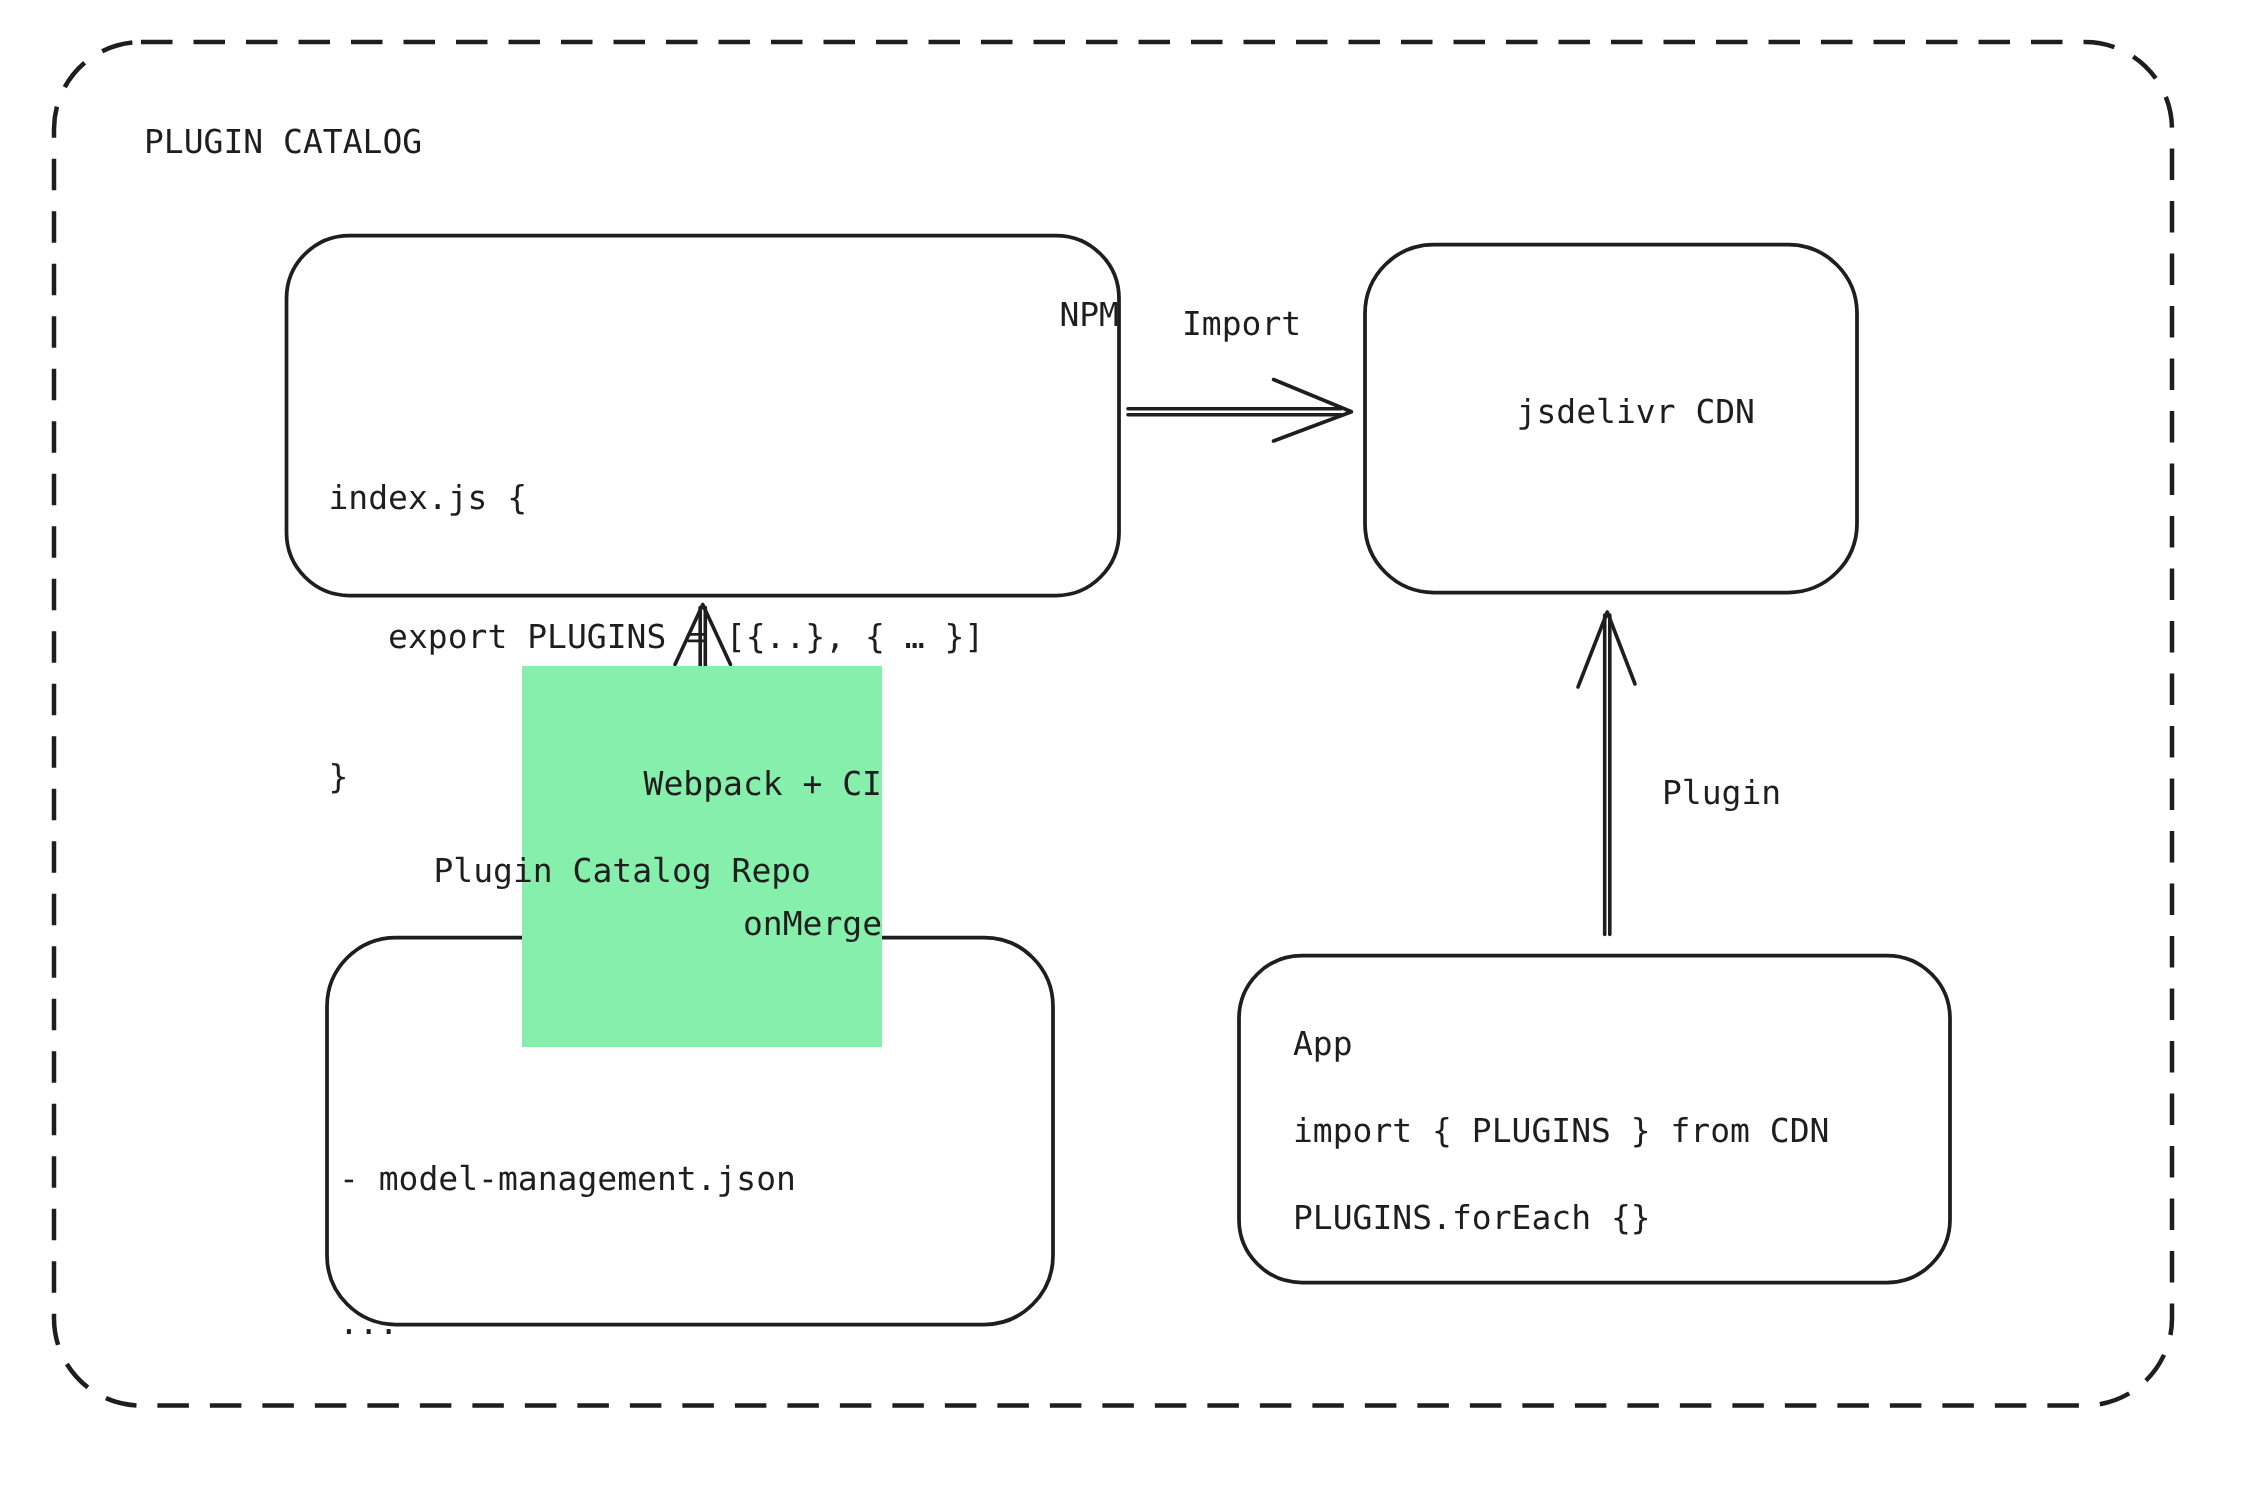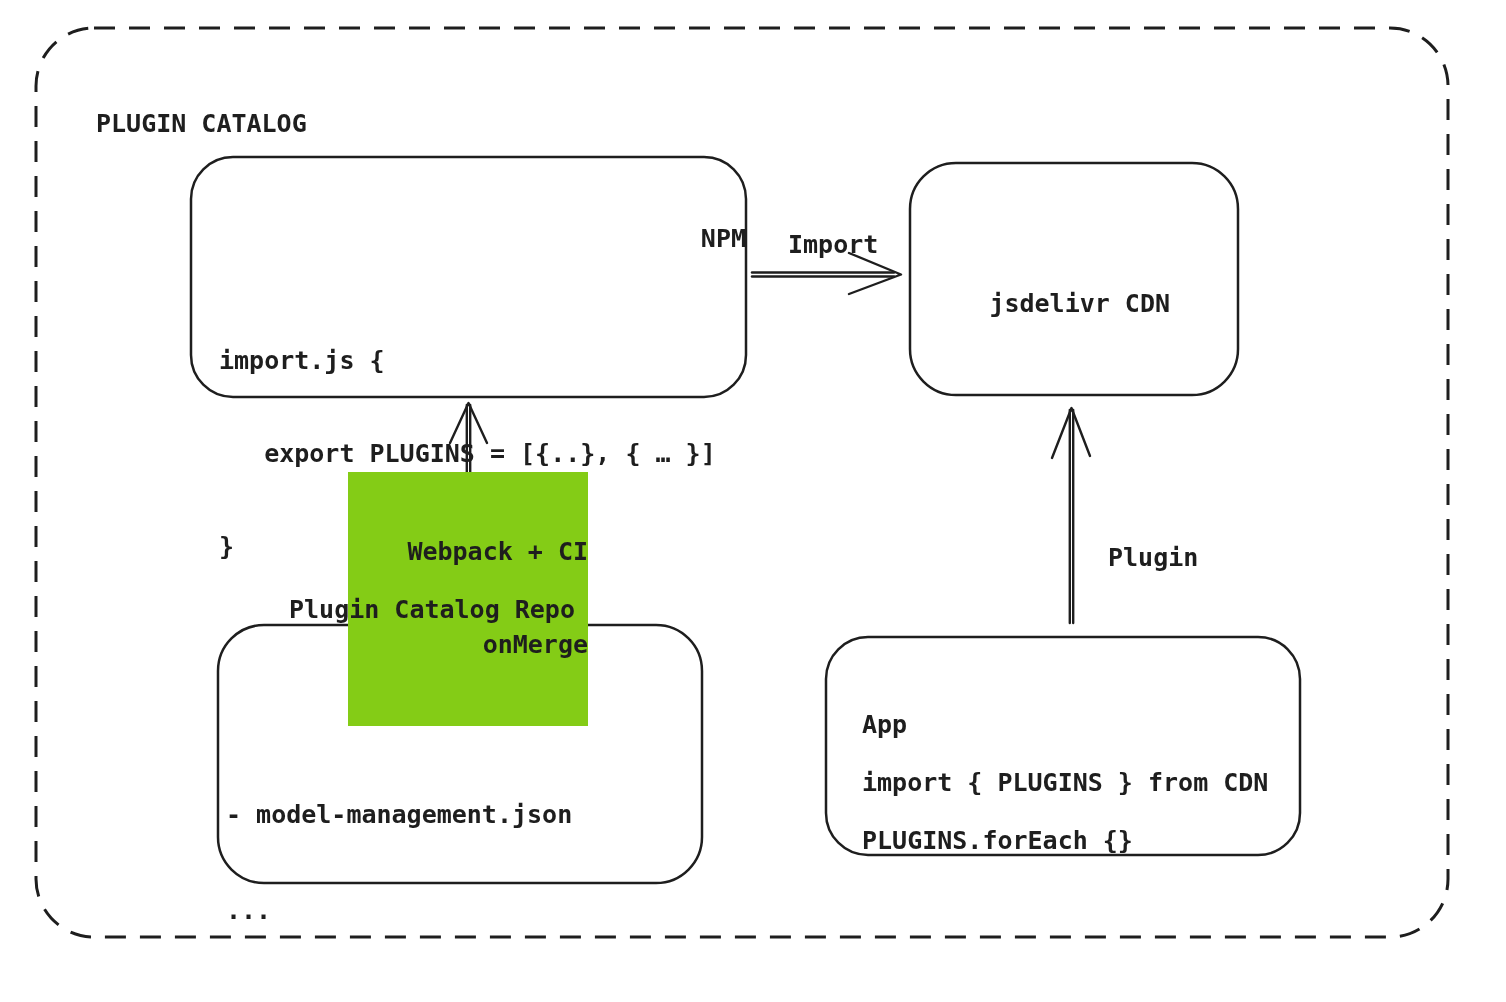--- a/index.html
+++ b/index.html
@@ -17,32 +17,31 @@
   }
   .shapes {
     position: absolute;
     left: 0;
     top: 0;
     width: 1506px;
     height: 1002px;
   }
   .t {
     position: absolute;
-    font-size: 25px;
-    font-weight: 700;
+    font-size: 22px;
+    font-weight: 400;
     color: #1e1e1e;
     white-space: pre;
     line-height: 31px;
-    margin-top: 28px;
   }
   .center { text-align: right; }
   .code { line-height: 31px; }
   .list { line-height: 32px; }
   .edge-label-stack {
-    background: #84cc16;      
+    background: #86efac;      
     padding: 2px 0 4px 0;
   }
 </style>
 </head>
 <body>
 
 <div class="canvas">
 
   <svg class="shapes" viewBox="0 0 1506 1002" xmlns="http://www.w3.org/2000/svg">
 
@@ -72,21 +71,21 @@
       <path d="M1069.8 623 V410"></path>
       <path d="M1073.2 623 V410"></path>
       <path d="M1052 458 L1071.5 408 L1090 456"></path>
     </g>
   </svg>
 
   <div class="t" style="left:96px; top:80px;">PLUGIN CATALOG</div>
 
   <div class="t center" style="left:191px; top:195px; width:555px;">NPM</div>
   <div class="t code" style="left:219px; top:255px;">
-    <div>import.js {</div>
+    <div>index.js {</div>
     <div>   export PLUGINS = [{..}, { … }]</div>
     <div>}</div>
   </div>
 
   <div class="t center" style="left:910px; top:260px; width:260px;">jsdelivr CDN</div>
 
   <div class="t" style="left:788px; top:201px;">Import</div>
 
   <div class="t center edge-label-stack" style="left:348px; top:444px; width:240px;">
     <div>Webpack + CI</div>

